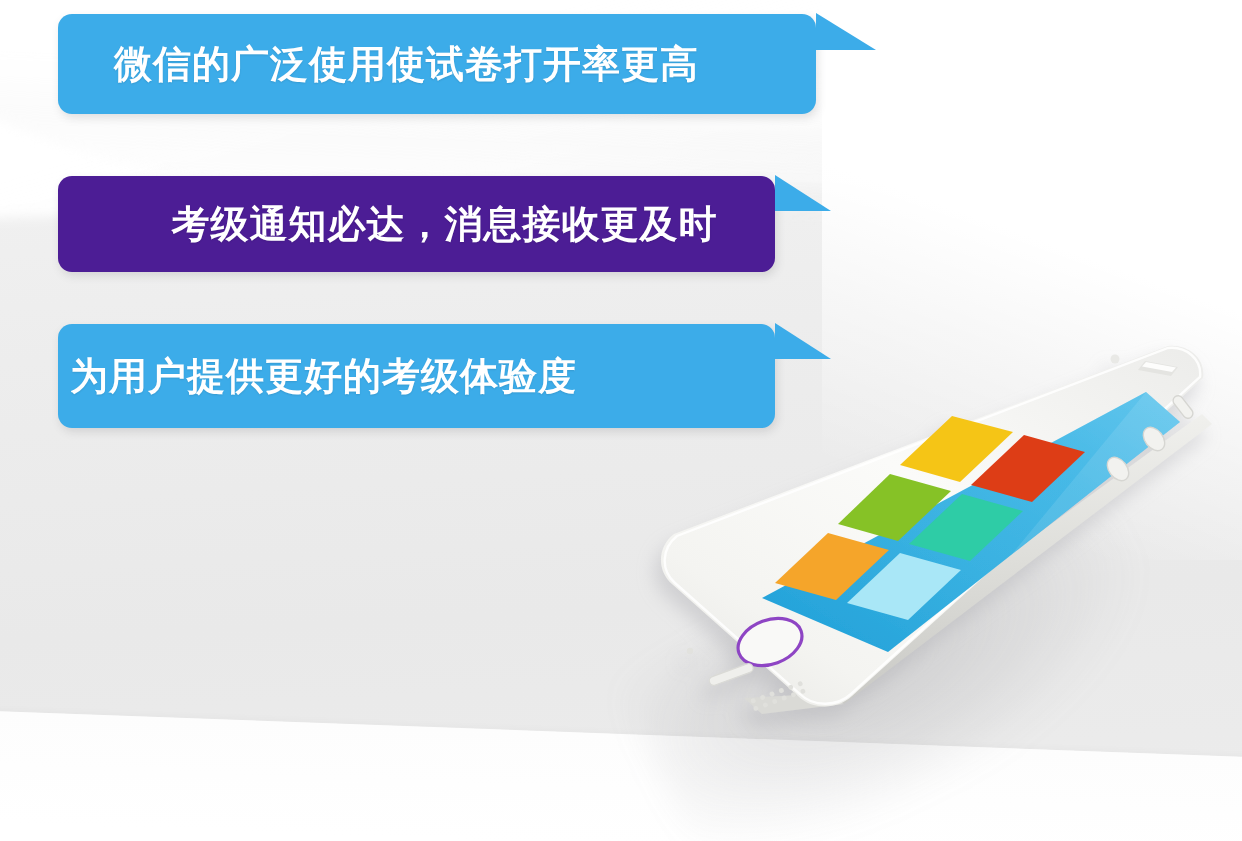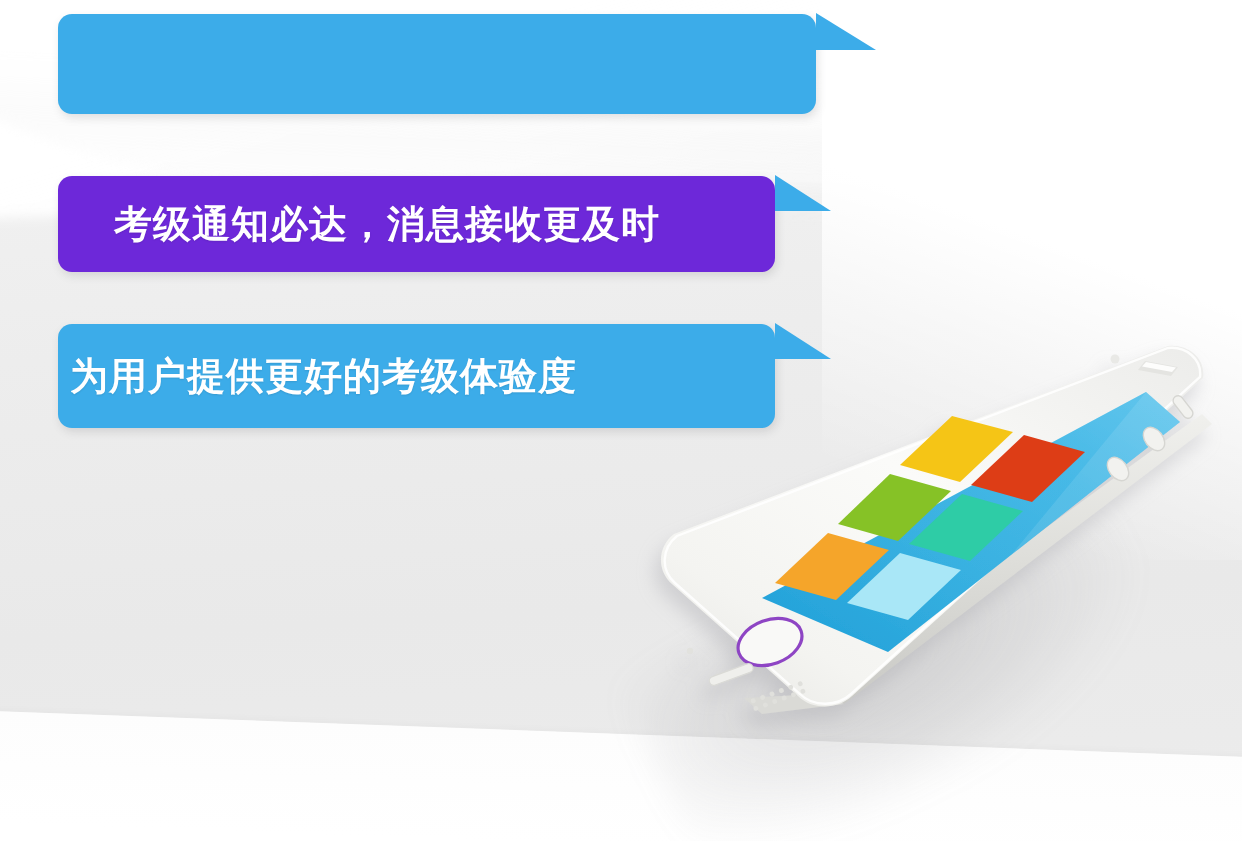--- a/index.html
+++ b/index.html
@@ -269,26 +269,27 @@
         <path class="tile-hit" fill="#2ecca6" d="M 350 172 L 411 189 L 358 239 L 297 222 Z"></path>
 
         <path class="tile-hit" fill="#f5a52b" d="M 216 211 L 277 228 L 224 278 L 163 261 Z"></path>
         <path class="tile-hit" fill="#a9e7f7" d="M 288 231 L 349 248 L 296 298 L 235 281 Z"></path>
 
       </g>
     </svg>
   </div>
 
   <div class="bubble" id="bubble-1" style="background: rgb(60, 172, 233); color: rgb(255, 255, 255);">
+    <span class="bubble-text">微信的广泛使用使试卷打开率更高</span>
     <svg class="tail-svg" width="62" height="50" viewBox="0 0 62 50">
       <path d="M 0 0 L 60 37 L 0 37 Z" fill="#3cace9"></path>
     </svg>
   </div>
 
-  <div class="bubble" id="bubble-2" style="background: #6d28d9; color: rgb(255, 255, 255);">
+  <div class="bubble" id="bubble-2" style="background: #4c1d95; color: rgb(255, 255, 255); justify-content: center;">
     <span class="bubble-text">考级通知必达，消息接收更及时</span>
     <svg class="tail-svg" width="58" height="48" viewBox="0 0 58 48">
       <path d="M 0 0 L 56 36 L 0 36 Z" fill="#3cace9"></path>
     </svg>
   </div>
 
   <div class="bubble" id="bubble-3" style="background: rgb(60, 172, 233); color: rgb(255, 255, 255);">
     <span class="bubble-text">为用户提供更好的考级体验度</span>
     <svg class="tail-svg" width="58" height="48" viewBox="0 0 58 48">
       <path d="M 0 0 L 56 36 L 0 36 Z" fill="#3cace9"></path>

